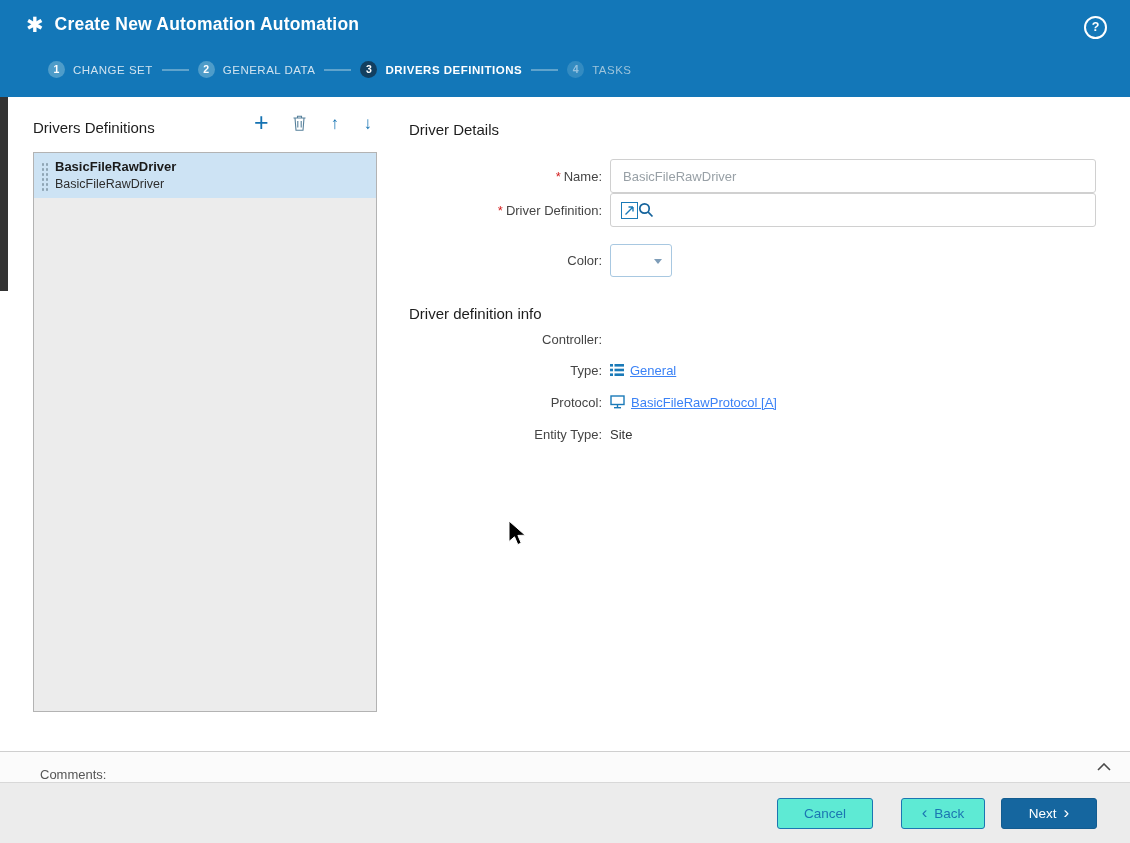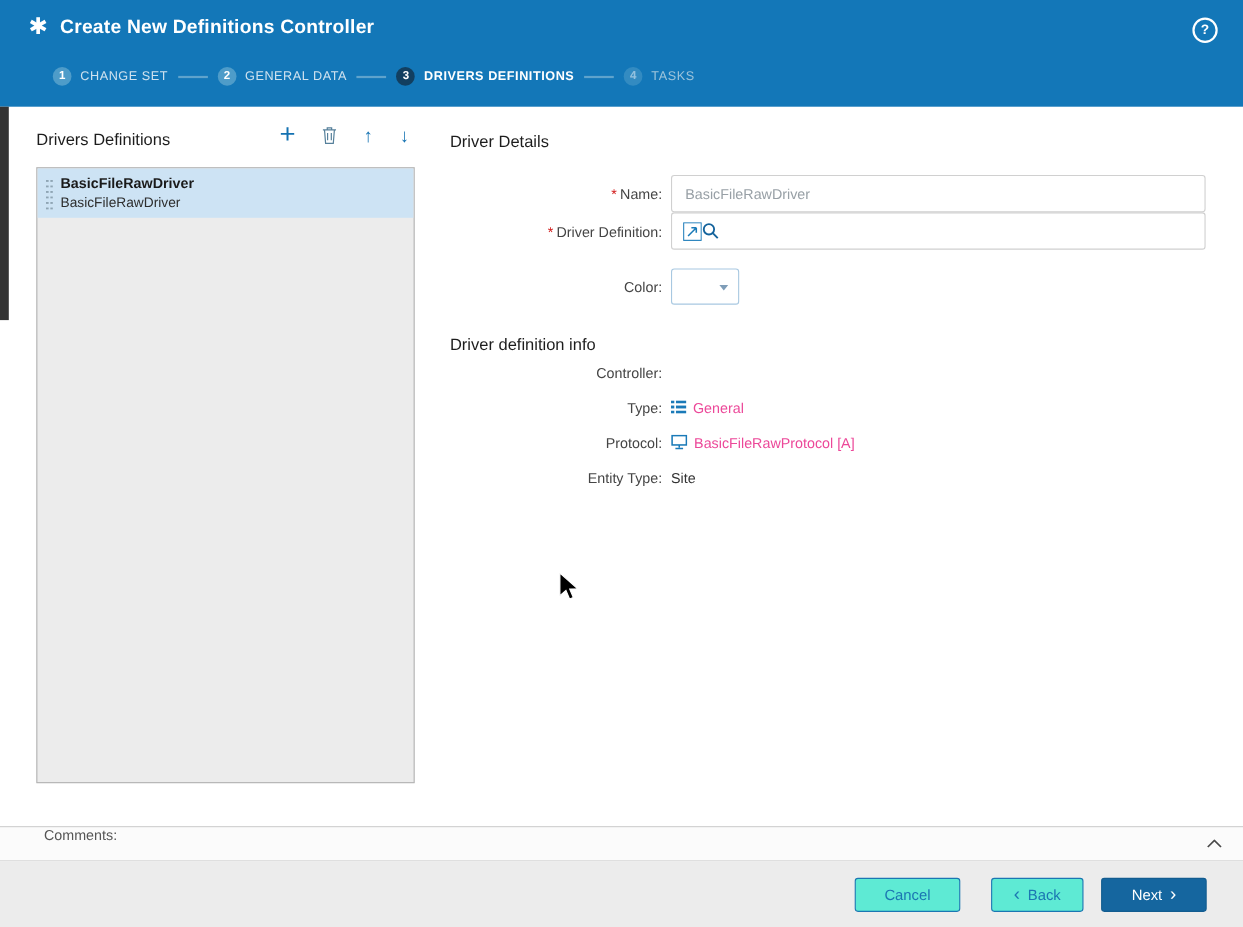--- a/index.html
+++ b/index.html
@@ -52,25 +52,25 @@
   .lookup-text{font-size:13px;color:#8b9298;margin-left:8px;flex:1;}
   .color-select{width:62px;height:33px;border:1px solid #a8c8e1;border-radius:3px;box-sizing:border-box;position:relative;background:#fff;cursor:pointer;}
   .caret{position:absolute;right:9px;top:14px;width:0;height:0;border-left:4.5px solid transparent;border-right:4.5px solid transparent;border-top:5px solid #7e9db8;}
 
   .info-title{position:absolute;left:409px;top:305px;font-size:15px;color:#1d1d1d;}
   .row-desc{top:330px;height:18px;}
   .row-type{top:361px;height:18px;}
   .row-protocol{top:393px;height:18px;}
   .row-entity{top:425px;height:18px;}
   .ftext{font-size:13px;color:#333;}
-  .flink{font-size:13px;color:#ec4899;cursor:pointer;margin-left:6px;}
+  .flink{font-size:13px;color:#3b82f6;cursor:pointer;margin-left:6px;text-decoration:underline;}
   .vicon{display:inline-flex;align-items:center;}
 
   
-  .comments{position:absolute;left:0;right:0;top:751px;height:32px;background:#fbfbfb;border-top:1px solid #cfcfcf;border-bottom:1px solid #d8d8d8;box-sizing:border-box;display:flex;align-items:flex-start;cursor:pointer;}
+  .comments{position:absolute;left:0;right:0;top:751px;height:32px;background:#fbfbfb;border-top:1px solid #cfcfcf;border-bottom:1px solid #d8d8d8;box-sizing:border-box;display:flex;align-items:flex-end;cursor:pointer;}
   .comments-label{margin-left:40px;font-size:13px;color:#555;}
   .collapse{position:absolute;right:19px;top:11px;line-height:0;}
 
   .footer{position:absolute;left:0;right:0;top:783px;height:60px;background:#ececec;}
   .btns{position:absolute;right:33px;top:15px;display:flex;align-items:center;}
   .btn{height:31px;border-radius:3px;font-size:13.5px;display:inline-flex;align-items:center;justify-content:center;cursor:pointer;box-sizing:border-box;}
   .btn-outline{background:#5eead4;border:1px solid #1b76b2;color:#1b76b2;}
   .btn-primary{background:#15669f;border:1px solid #135c90;color:#fff;}
   .btn-cancel{width:96px;margin-right:28px;}
   .btn-back{width:84px;margin-right:16px;}
@@ -82,21 +82,21 @@
   .cursor{position:absolute;left:508px;top:520px;pointer-events:none;}
 </style>
 </head>
 <body>
 
 <div class="app">
 
   <div class="header">
     <div class="title-row">
       <span class="app-icon">✱</span>
-      <span class="page-title">Create New Definitions Controller</span>
+      <span class="page-title">Create New Automation Automation</span>
     </div>
     <div class="help-btn">?</div>
 
     <div class="steps">
       <div class="step done">
         <div class="step-circle">1</div>
         <div class="step-label">CHANGE SET</div>
       </div>
       <div class="step-line"></div>
       <div class="step done">

